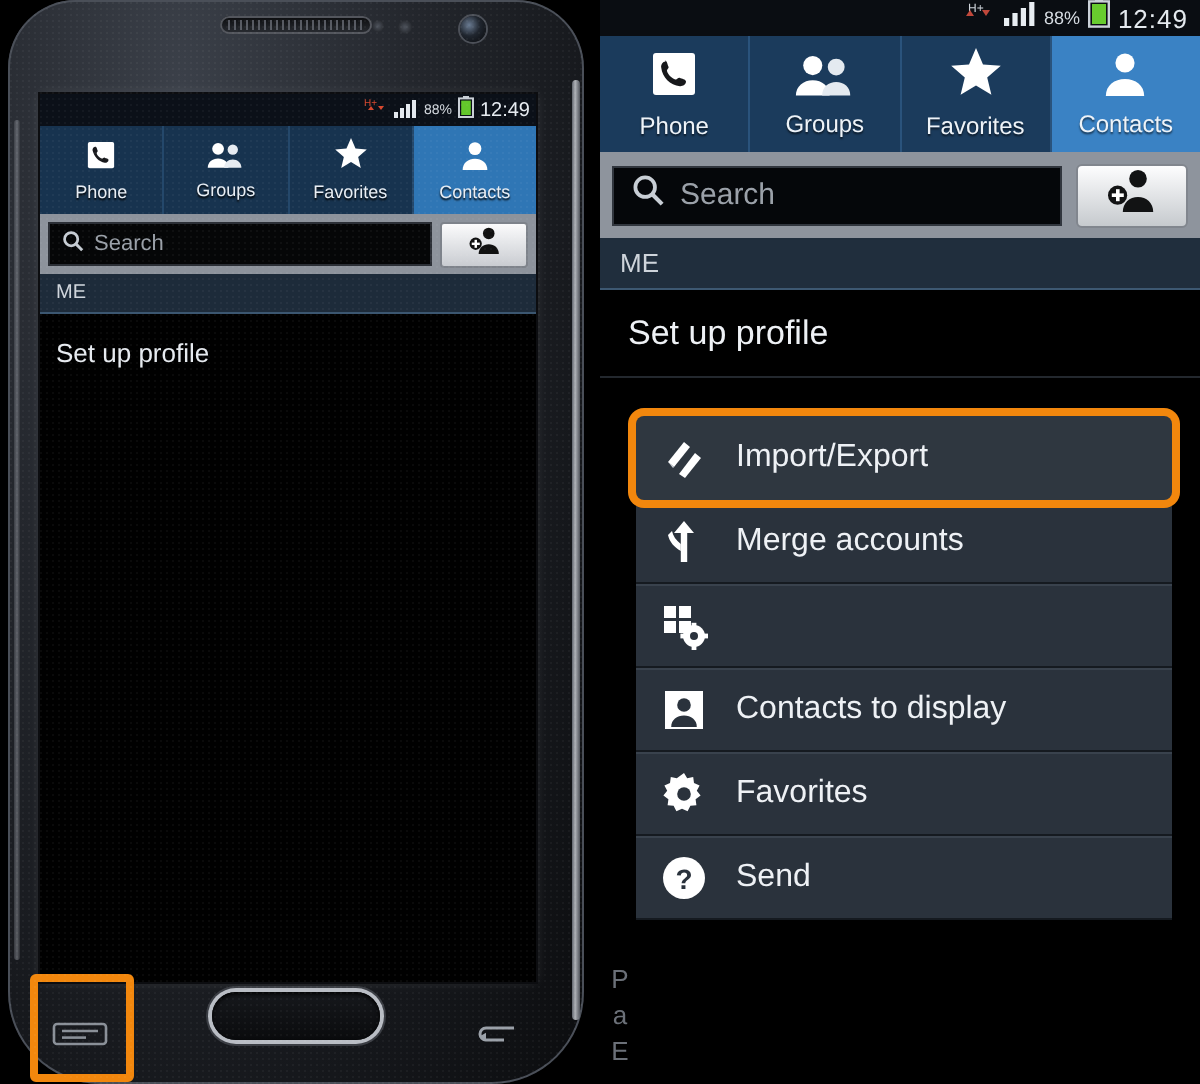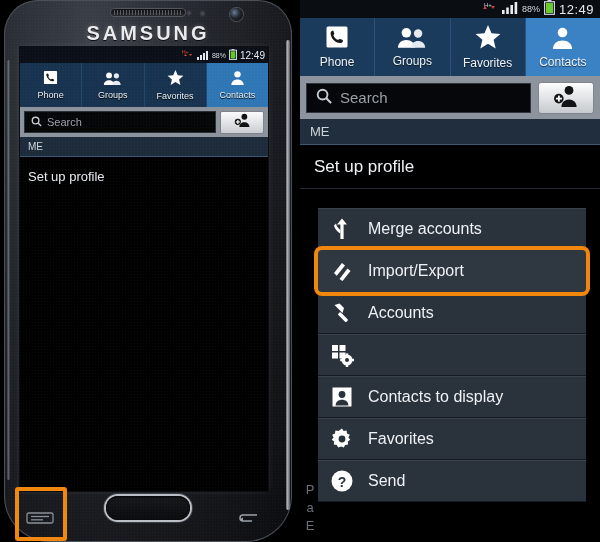--- a/index.html
+++ b/index.html
@@ -173,21 +173,20 @@
 <div id="root">
 
   <div id="phone-photo">
     <div class="phone-body">
       <div class="phone-rim-left"></div>
       <div class="phone-rim-right"></div>
       <div class="speaker"></div>
       <div class="sensor1"></div>
       <div class="sensor2"></div>
       <div class="frontcam"></div>
-      <div class="brand">SAMSUNG</div>
 
       <div class="screen">
 
         <div class="s-status">
           <div class="sb">
             <span>
               <svg width="12" height="11" viewBox="0 0 12 11">
                   <text x="0" y="5" font-size="5" fill="#d9492f" font-family="Liberation Sans">H+</text>
                   <path d="M2 7l1.5-2 1.5 2z" fill="#d9492f"></path>
                   <path d="M7 5l1.5 2 1.5-2z" fill="#d9492f"></path>
@@ -394,51 +393,41 @@
 
     <div class="z-sect">ME</div>
     <div class="z-profile">Set up profile</div>
 
     <div class="z-ghost" style="top:482px">P</div>
     <div class="z-ghost" style="top:500px">a</div>
     <div class="z-ghost" style="top:518px">E</div>
 
     <div class="menu-panel">
 
-      <div class="menu-row">
-        <span class="mi">
-          <svg width="24" height="24" viewBox="0 0 24 24">
-            <path d="M12 1.5 L17 7.5 L13.6 7.5 L13.6 22 L10.4 22 L10.4 7.5 L7 7.5 Z" fill="#fff"></path>
-            <path d="M10.4 13 C8 11 6.5 9 6 6.5 L4 8.5 C4.8 12 7 14.5 10.4 16.5 Z" fill="#fff"></path>
-          </svg>
-        </span>
-        <span class="lbl">Merge accounts</span>
-      </div>
-
       <div class="menu-row sel">
         <span class="mi">
           <svg width="24" height="24" viewBox="0 0 24 24">
             <path d="M4 14 L12 4 L15 6.5 L7 16.5 Z" fill="#fff"></path>
             <path d="M9.5 20 L17.5 9.5 L20.5 12 L12.5 22 Z" fill="#fff"></path>
             <path d="M4 14 L6.5 17 L7 16.5 Z" fill="#cfd4da"></path>
           </svg>
         </span>
         <span class="lbl">Import/Export</span>
       </div>
 
       <div class="menu-row">
         <span class="mi">
           <svg width="24" height="24" viewBox="0 0 24 24">
-            <path d="M4.5 4 L9.5 2.5 L14 7 L12.5 12 Z" fill="#fff"></path>
-            <rect x="11" y="10.5" width="3.6" height="11.5" rx="1" transform="rotate(-45 12.8 16)" fill="#fff"></rect>
-            <rect x="17" y="15" width="4" height="2.2" transform="rotate(-45 19 16)" fill="#2a323c"></rect>
-          </svg>
-        </span>
-        <span class="lbl">Accounts</span>
-      </div>
+            <path d="M12 1.5 L17 7.5 L13.6 7.5 L13.6 22 L10.4 22 L10.4 7.5 L7 7.5 Z" fill="#fff"></path>
+            <path d="M10.4 13 C8 11 6.5 9 6 6.5 L4 8.5 C4.8 12 7 14.5 10.4 16.5 Z" fill="#fff"></path>
+          </svg>
+        </span>
+        <span class="lbl">Merge accounts</span>
+      </div>
+
 
       <div class="menu-row">
         <span class="mi">
           <svg width="24" height="24" viewBox="0 0 24 24">
             <rect x="2" y="2" width="6" height="6" fill="#fff"></rect>
             <rect x="9.5" y="2" width="6" height="6" fill="#fff"></rect>
             <rect x="2" y="9.5" width="6" height="6" fill="#fff"></rect>
             <rect x="9.5" y="9.5" width="6" height="6" fill="#fff"></rect>
             <circle cx="17" cy="17" r="5.5" fill="#fff"></circle>
             <circle cx="17" cy="17" r="2" fill="#2a323c"></circle>

